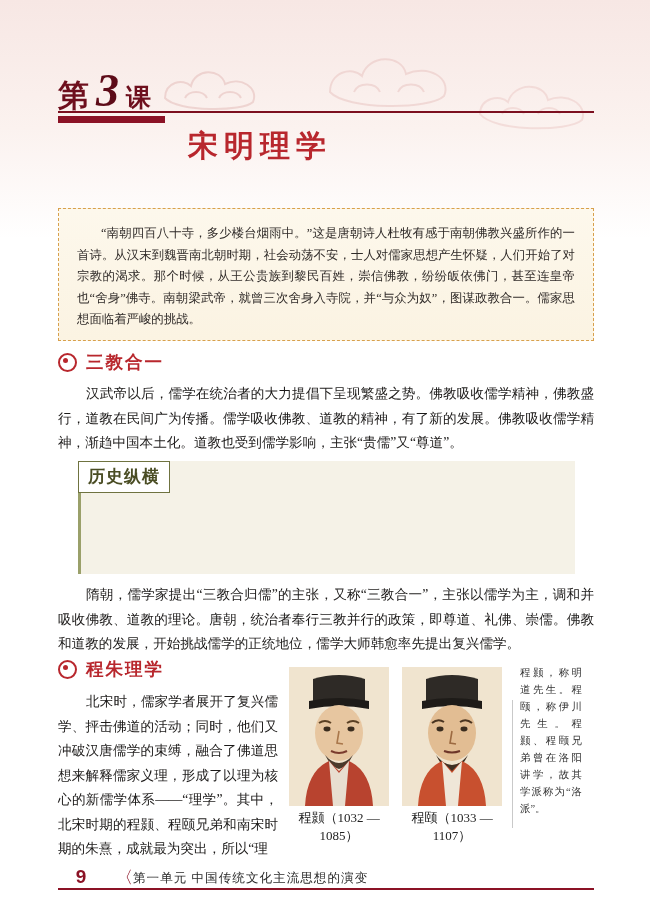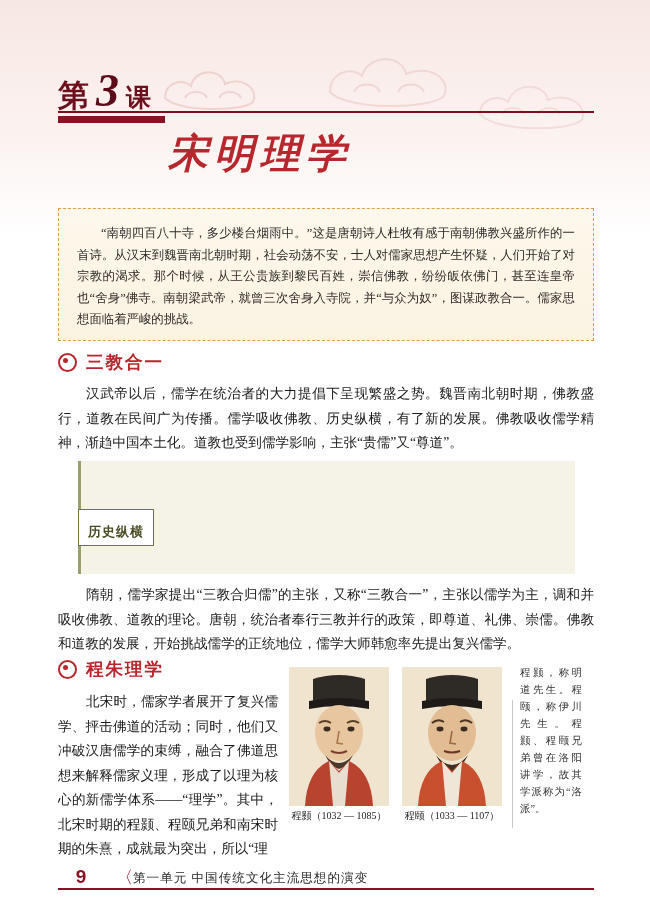--- a/index.html
+++ b/index.html
@@ -77,26 +77,25 @@
     width: 107px;
     height: 7px;
     background: #8b1225;
   }
   .title {
     position: absolute;
     left: 0;
     top: 126px;
     width: 520px;
     text-align: center;
-    font-size: 40px;
+    font-size: 30px;
     font-weight: bold;
     color: #b8272d;
     letter-spacing: 6px;
     font-family: "Liberation Sans", sans-serif;
-    font-style: italic;
   }
 
   
   .intro-box {
     position: absolute;
     left: 58px;
     top: 196px;
     width: 536px;
     height: 133px;
     border: 1px dashed #d8a04c;
@@ -168,26 +167,25 @@
     border-left: 3px solid #9aa06a;
     box-sizing: border-box;
   }
   .hist-tag {
     position: absolute;
     left: 78px;
     top: 461px;
     background: #ffffff;
     border: 1px solid #6f7340;
     color: #4a4d24;
-    font-size: 13px;
-    font-weight: bold;
-    padding: 13px 9px 4px 9px;
+    font-size: 17px;
+    font-weight: bold;
+    padding: 3px 9px 4px 9px;
     letter-spacing: 1px;
     font-family: "Liberation Sans", sans-serif;
-    margin-top: 48px;
   }
   .hist-text {
     position: absolute;
     left: 96px;
     top: 489px;
     width: 466px;
     font-size: 11.6px;
     line-height: 20.5px;
     text-align: justify;
     text-indent: 23px;
@@ -208,21 +206,21 @@
     width: 100px;
     height: 139px;
   }
   .portrait.left { left: 0; }
   .portrait.right { left: 113px; }
   .p-caption {
     position: absolute;
     top: 142px;
     width: 112px;
     text-align: center;
-    font-size: 10px;
+    font-size: 13px;
     color: #222;
   }
   .p-caption.left { left: -6px; }
   .p-caption.right { left: 107px; font-family: Liberation Serif, serif; }
 
   
   .side-note {
     position: absolute;
     left: 520px;
     top: 664px;
@@ -319,21 +317,21 @@
 
   <div class="intro-box">
     <div class="intro-text">“南朝四百八十寺，多少楼台烟雨中。”这是唐朝诗人杜牧有感于南朝佛教兴盛所作的一首诗。从汉末到魏晋南北朝时期，社会动荡不安，士人对儒家思想产生怀疑，人们开始了对宗教的渴求。那个时候，从王公贵族到黎民百姓，崇信佛教，纷纷皈依佛门，甚至连皇帝也“舍身”佛寺。南朝梁武帝，就曾三次舍身入寺院，并“与众为奴”，图谋政教合一。儒家思想面临着严峻的挑战。</div>
   </div>
 
   <div class="sec-head" style="left:58px; top:350px;">
     <span class="sec-mark"></span>
     <span class="sec-title">三教合一</span>
   </div>
 
-  <div class="para" style="left:58px; top:382px; width:536px;">汉武帝以后，儒学在统治者的大力提倡下呈现繁盛之势。魏晋南北朝时期，佛教盛行，道教在民间广为传播。儒学吸收佛教、历史纵横，有了新的发展。佛教吸收儒学精神，渐趋中国本土化。道教也受到儒学影响，主张“贵儒”又“尊道”。</div>
+  <div class="para" style="left:58px; top:382px; width:536px;">汉武帝以后，儒学在统治者的大力提倡下呈现繁盛之势。佛教吸收儒学精神，佛教盛行，道教在民间广为传播。儒学吸收佛教、道教的精神，有了新的发展。佛教吸收儒学精神，渐趋中国本土化。道教也受到儒学影响，主张“贵儒”又“尊道”。</div>
 
   <div class="hist-box"></div>
   <div class="hist-tag">历史纵横</div>
 
   <div class="para" style="left:58px; top:583px; width:536px;">隋朝，儒学家提出“三教合归儒”的主张，又称“三教合一”，主张以儒学为主，调和并吸收佛教、道教的理论。唐朝，统治者奉行三教并行的政策，即尊道、礼佛、崇儒。佛教和道教的发展，开始挑战儒学的正统地位，儒学大师韩愈率先提出复兴儒学。</div>
 
   <div class="sec-head" style="left:58px; top:657px;">
     <span class="sec-mark"></span>
     <span class="sec-title">程朱理学</span>
   </div>

